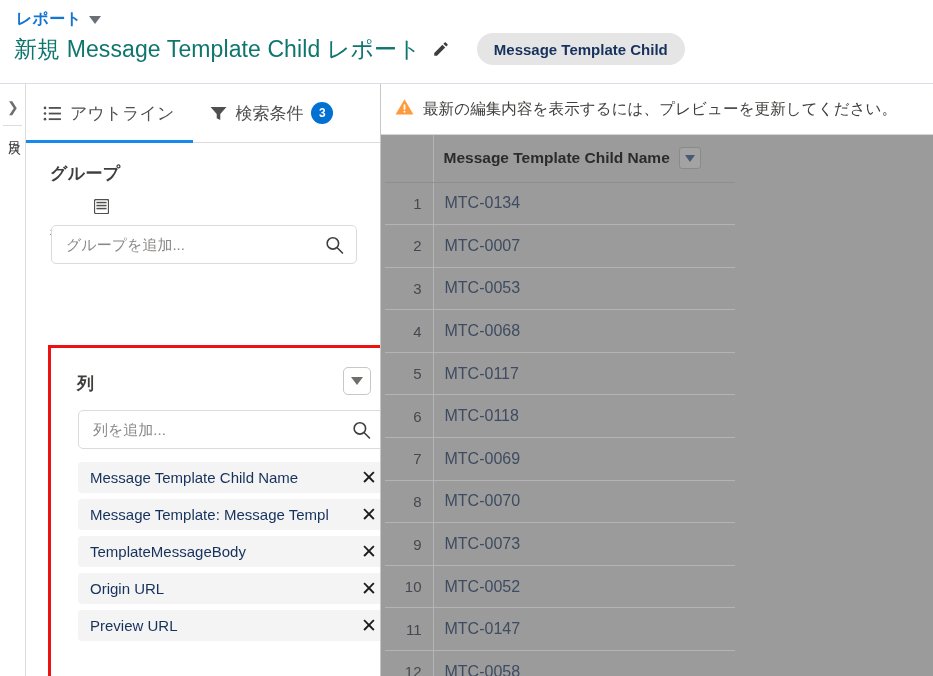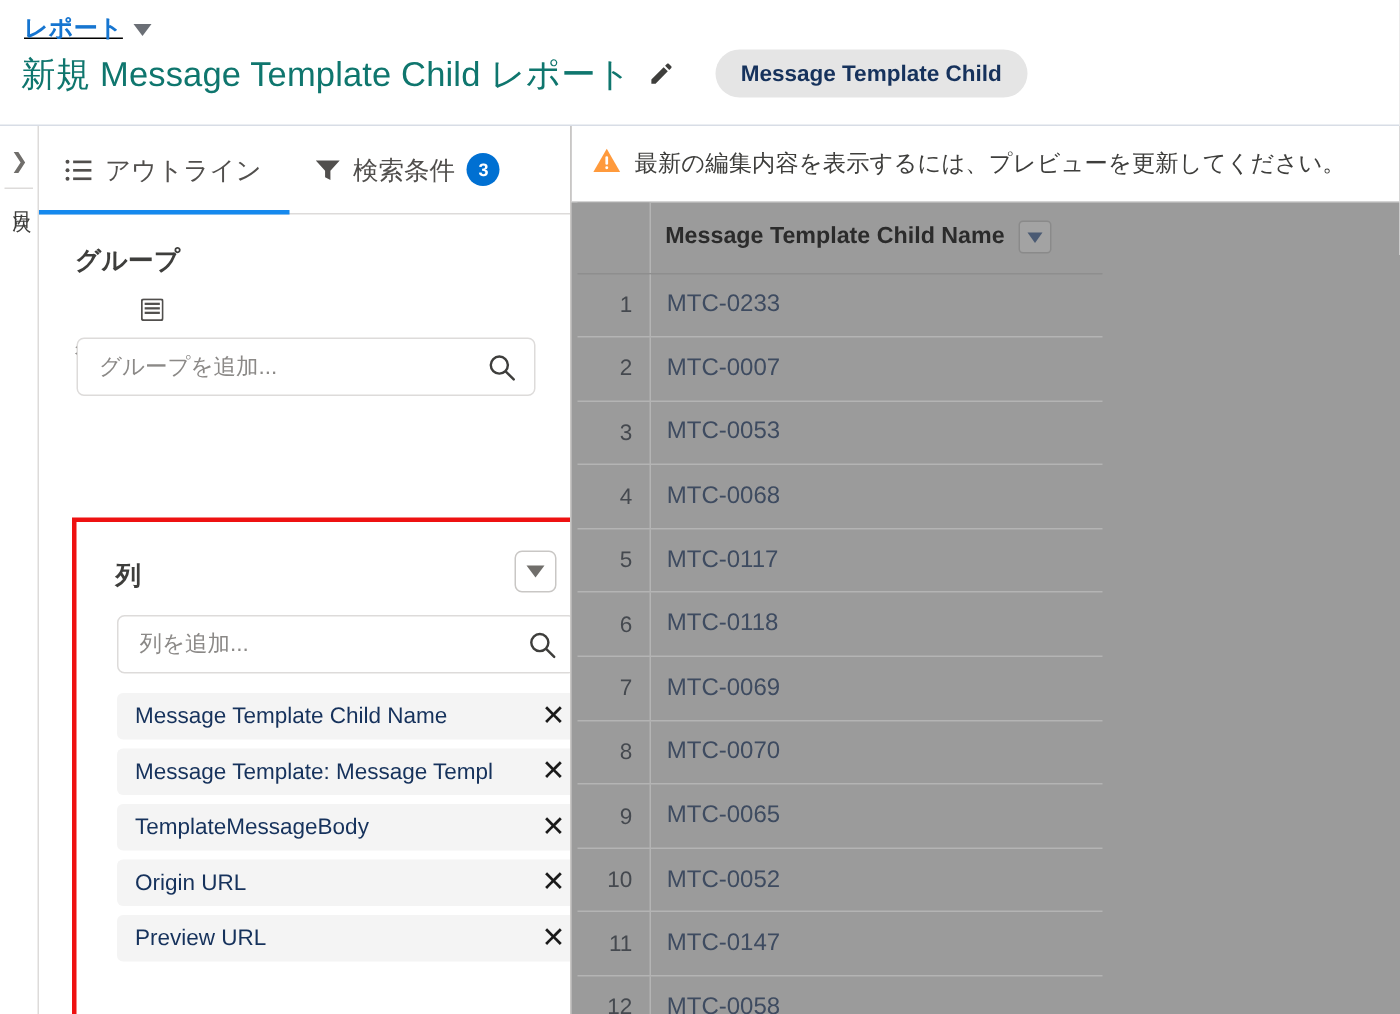--- a/index.html
+++ b/index.html
@@ -27,21 +27,20 @@
     background: #ffffff;
     border-bottom: 1px solid #d8dde6;
     box-sizing: border-box;
   }
   .breadcrumb-row {
     position: absolute;
     left: 16px; top: 9px;
     display: flex;
     align-items: center;
     gap: 7px;
-    text-decoration: underline;
   }
   .breadcrumb-link {
     color: #1675d0;
     font-size: 16px;
     font-weight: 700;
     letter-spacing: .2px;
     cursor: pointer;
   }
   .caret-down-gray {
     width: 0; height: 0;
@@ -556,21 +555,21 @@
                 <span class="gh-menu">
                   <span class="gh-menu-tri"></span>
                 </span>
               </span>
             </th>
           </tr>
         </thead>
         <tbody>
           <tr>
             <td class="gd-num">1</td>
-            <td class="gd-val">MTC-0233</td>
+            <td class="gd-val">MTC-0134</td>
           </tr>
           <tr>
             <td class="gd-num">2</td>
             <td class="gd-val">MTC-0007</td>
           </tr>
           <tr>
             <td class="gd-num">3</td>
             <td class="gd-val">MTC-0053</td>
           </tr>
           <tr>
@@ -588,21 +587,21 @@
           <tr>
             <td class="gd-num">7</td>
             <td class="gd-val">MTC-0069</td>
           </tr>
           <tr>
             <td class="gd-num">8</td>
             <td class="gd-val">MTC-0070</td>
           </tr>
           <tr>
             <td class="gd-num">9</td>
-            <td class="gd-val">MTC-0065</td>
+            <td class="gd-val">MTC-0073</td>
           </tr>
           <tr>
             <td class="gd-num">10</td>
             <td class="gd-val">MTC-0052</td>
           </tr>
           <tr>
             <td class="gd-num">11</td>
             <td class="gd-val">MTC-0147</td>
           </tr>
           <tr>

